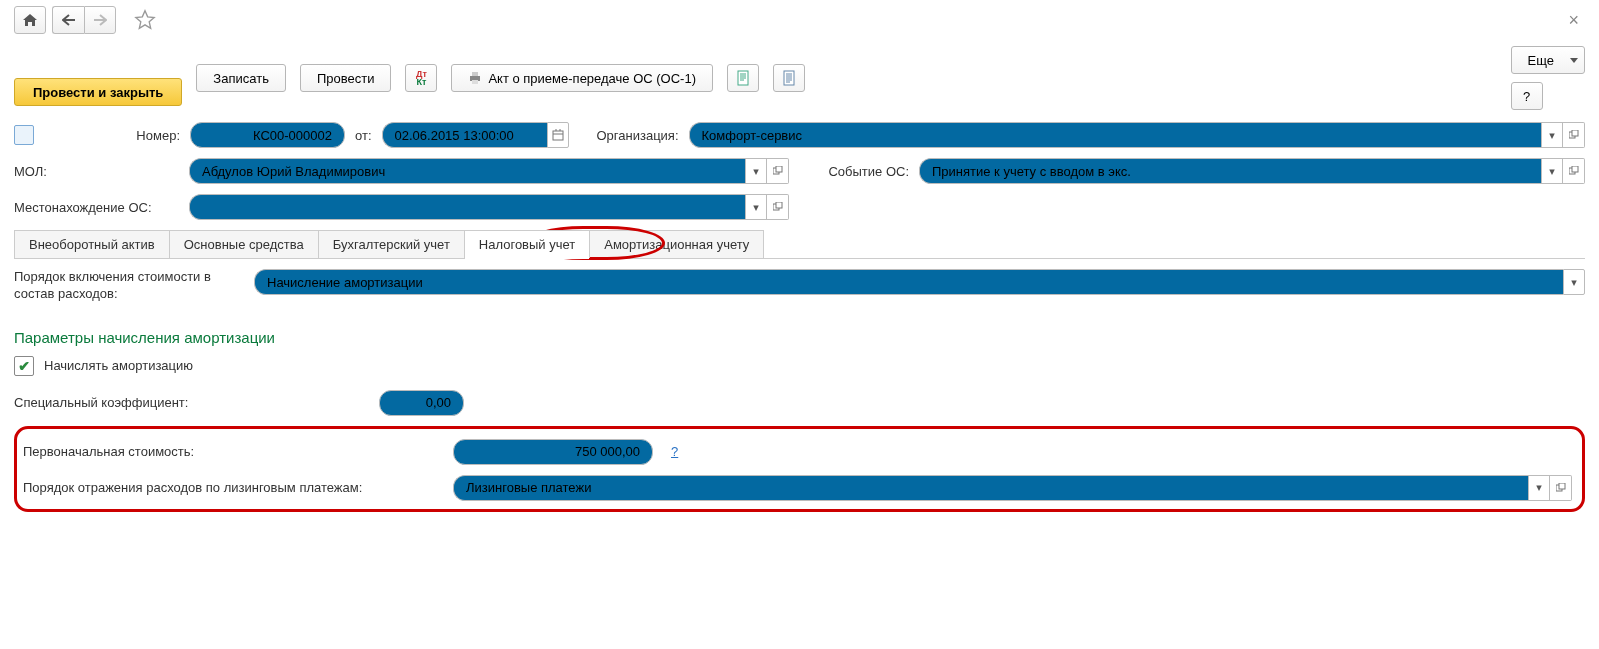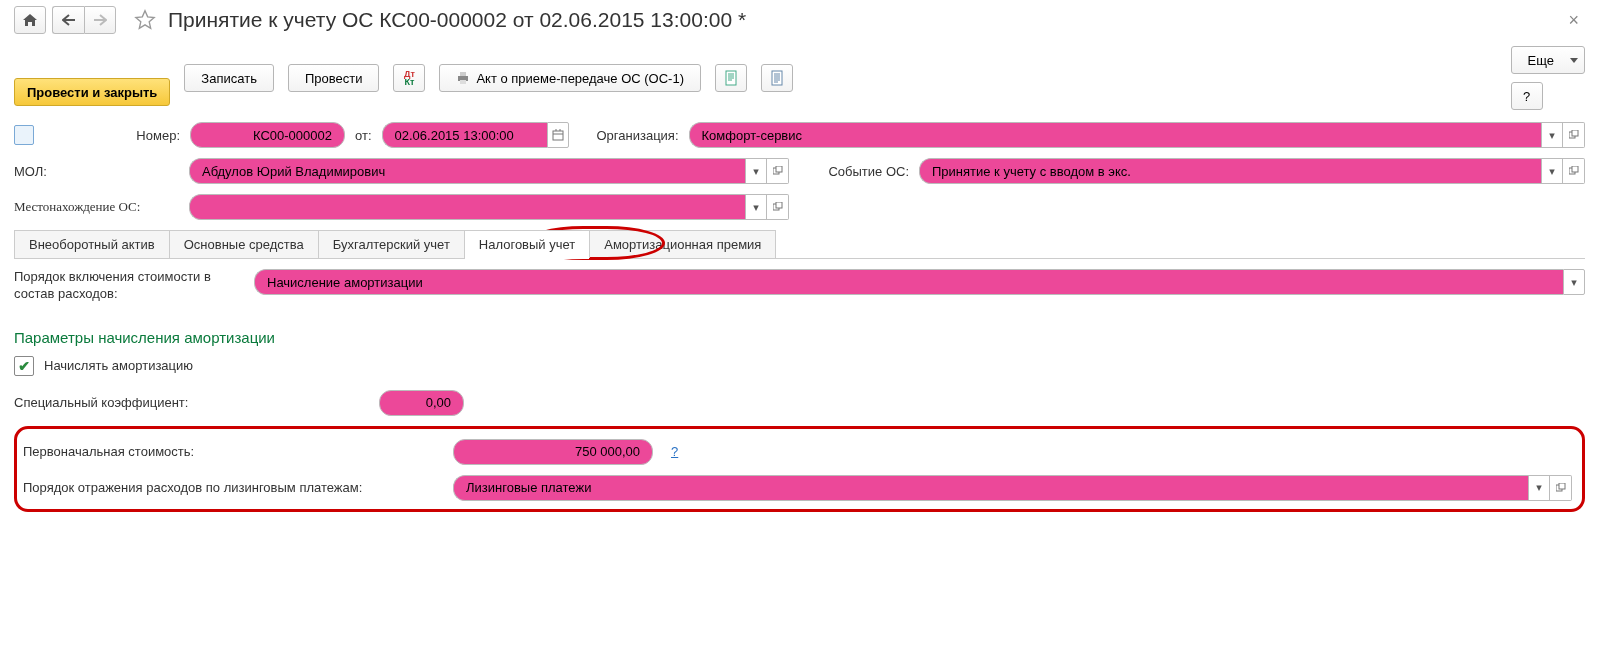--- a/index.html
+++ b/index.html
@@ -57,21 +57,21 @@
     border-radius: 3px;
     background: linear-gradient(#fff,#f3f3f3);
     cursor:pointer;
     display:inline-flex;align-items:center;gap:6px;
     font-size:13px;
   }
   .btn-primary {
     background: linear-gradient(#ffe27a,#f6c83a);
     border-color:#d0a828;
     font-weight:bold;
-    padding: 0 12px;
+    padding: 0 18px;
     margin-top: 28px;
   }
   .btn-sq { width:32px; padding:0; justify-content:center;}
   .toolbar-right { margin-left:auto; display:flex; gap:8px;flex-direction:column;}
   .btn-more { padding-right:6px;}
   .btn-more::after {
     content:""; display:inline-block; margin-left:10px;
     border-left:4px solid transparent;border-right:4px solid transparent;border-top:5px solid #555;
   }
   .form-area { padding: 0 14px; }
@@ -81,21 +81,21 @@
     gap: 10px;
     margin-bottom: 10px;
   }
   .lbl { color:#333; }
   .input {
     height: 26px;
     border: 1px solid #bbb;
     border-radius: 12px;
     padding: 0 12px;
     font-size:13px;
-    background:#ec4899;
+    background:#0369a1;
   }
   .input-group {
     display:flex;
   }
   .input-group .input { border-top-right-radius:0; border-bottom-right-radius:0; border-right:none;}
   .addon-btn {
     width:22px;height:26px;border:1px solid #bbb;background:#fff;
     display:flex;align-items:center;justify-content:center;cursor:pointer;
     font-size:11px;color:#555;
   }
@@ -191,21 +191,20 @@
       <svg width="14" height="12" viewBox="0 0 14 12">
           <path d="M7 1 L13 6 L7 11 M13 6 H1" stroke="#bbb" stroke-width="2" fill="none"></path>
         </svg>
     </div>
   </div>
   <div class="star">
     <svg width="22" height="22" viewBox="0 0 24 24">
         <path d="M12 2 L14.9 8.6 L22 9.3 L16.6 14 L18.2 21 L12 17.3 L5.8 21 L7.4 14 L2 9.3 L9.1 8.6 Z" fill="none" stroke="#999" stroke-width="1.5"></path>
       </svg>
   </div>
-  <div class="title">Принятие к учету ОС КС00-000002 от 02.06.2015 13:00:00 *</div>
   <div class="close-x">×</div>
 </div>
 
 <div class="toolbar">
   <button class="btn btn-primary">Провести и закрыть</button>
   <button class="btn">Записать</button>
   <button class="btn">Провести</button>
   <button class="btn btn-sq">
     <span style="font-size:9px;line-height:8px;"><span style="color:#c33;font-weight:bold;">Дт</span><br><span style="color:#0a7a3c;font-weight:bold;">Кт</span></span>
   </button>
@@ -285,39 +284,39 @@
       <div class="addon-btn">
         <svg width="10" height="10" viewBox="0 0 10 10">
             <rect x="0" y="2" width="6" height="6" fill="none" stroke="#777"></rect>
             <rect x="3" y="0" width="6" height="6" fill="#fff" stroke="#777"></rect>
           </svg>
       </div>
     </div>
   </div>
 
   <div class="row">
-    <span class="lbl" style="width:165px;font-family:Liberation Serif, serif;">Местонахождение ОС:</span>
+    <span class="lbl" style="width:165px;">Местонахождение ОС:</span>
     <div class="input-group" style="width:600px;">
       <input class="input wide" value="" style="">
       <div class="addon-btn">▾</div>
       <div class="addon-btn">
         <svg width="10" height="10" viewBox="0 0 10 10">
             <rect x="0" y="2" width="6" height="6" fill="none" stroke="#777"></rect>
             <rect x="3" y="0" width="6" height="6" fill="#fff" stroke="#777"></rect>
           </svg>
       </div>
     </div>
   </div>
 
   <div class="tabs">
     <div class="tab">Внеоборотный актив</div>
     <div class="tab">Основные средства</div>
     <div class="tab">Бухгалтерский учет</div>
     <div class="tab active">Налоговый учет</div>
-    <div class="tab">Амортизационная премия</div>
+    <div class="tab">Амортизационная учету</div>
     <div class="tab-highlight"></div>
   </div>
 
   <div class="tab-content" style="border:none;">
     <div class="field-row" style="align-items:flex-start;">
       <span class="lbl2">Порядок включения стоимости в состав расходов:</span>
       <div class="input-group wide">
         <input class="input wide" value="Начисление амортизации" style="">
         <div class="addon-btn">▾</div>
       </div>

